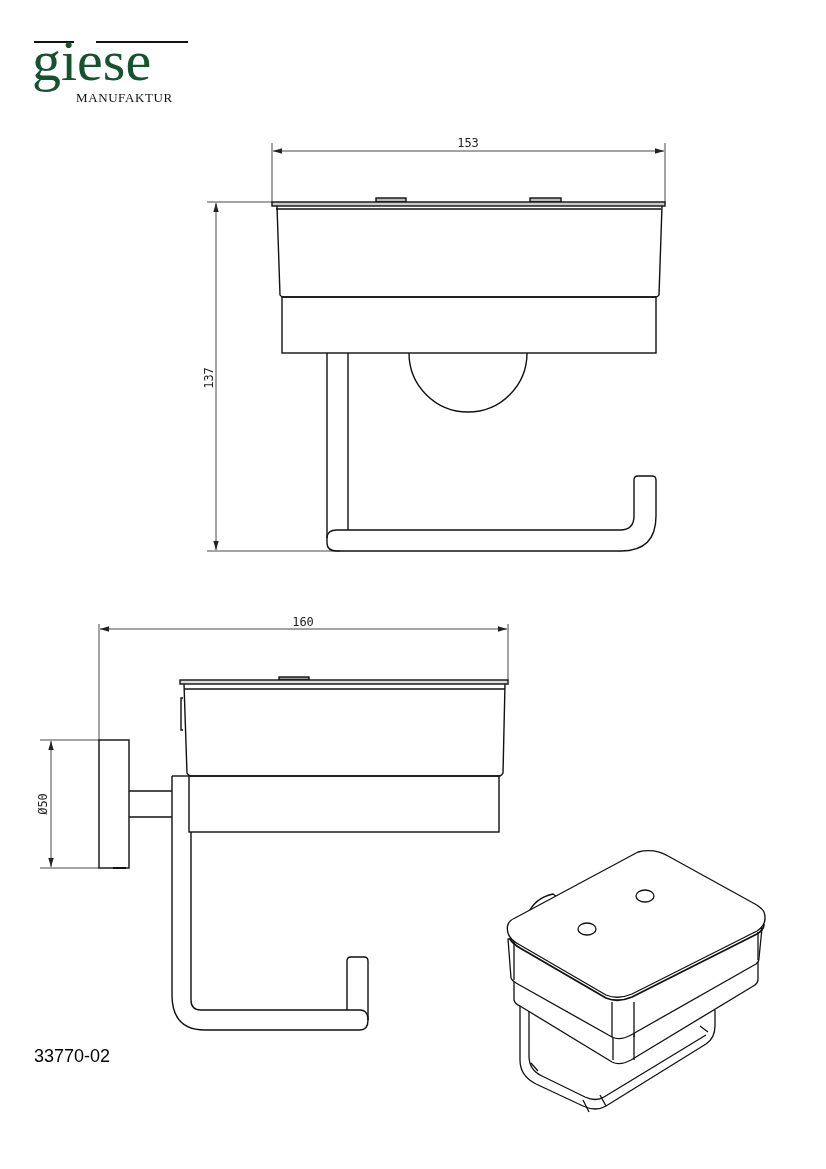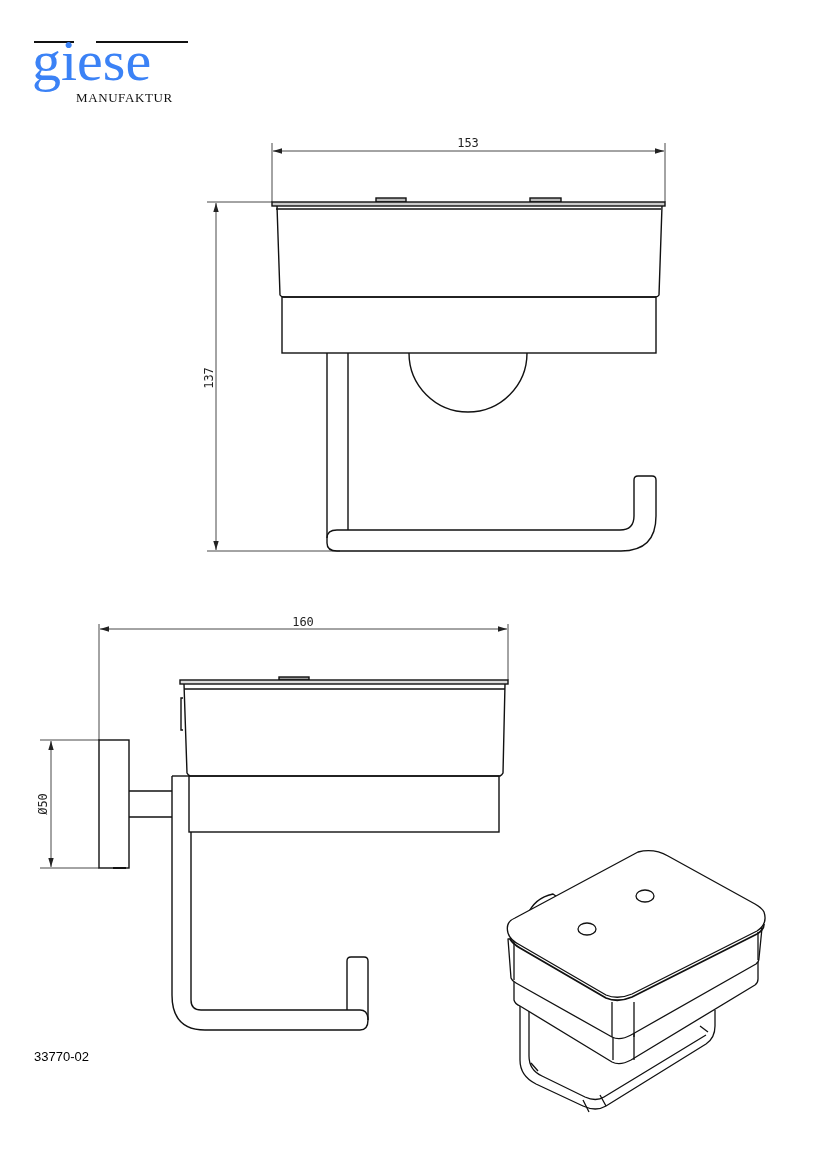--- a/index.html
+++ b/index.html
@@ -1,24 +1,24 @@
 <!DOCTYPE html>
 <html><head>
 <meta charset="utf-8">
 <style>
   html, body { margin: 0; padding: 0; background: #ffffff; }
   body { width: 826px; height: 1169px; position: relative; overflow: hidden; font-family: "Liberation Sans", sans-serif; color: #000; }
   .logo { position: absolute; left: 32px; top: 38px; width: 150px; height: 70px; }
   .logo .bar-l { position: absolute; left: 2px; top: 3px; width: 40px; height: 1.5px; background: #111; }
   .logo .bar-r { position: absolute; left: 64px; top: 3px; width: 92px; height: 1.5px; background: #111; }
-  .logo .word { position: absolute; left: 0; top: -6px; font-family: "Liberation Serif", "DejaVu Serif", serif; font-size: 58px; line-height: 1; letter-spacing: 0px; color: #3b82f6; }
+  .logo .word { position: absolute; left: 0; top: -6px; font-family: "Liberation Serif", "DejaVu Serif", serif; font-size: 58px; line-height: 1; letter-spacing: 0px; color: #14532d; }
   .logo .sub { position: absolute; left: 44px; top: 52px; font-family: Liberation Serif, serif; font-size: 13px; letter-spacing: 0.6px; color: #111; }
   svg.drawing { position: absolute; left: 0; top: 0; }
   .dim-text { font-family: "DejaVu Sans Mono", monospace; font-size: 12px; fill: #222; }
-  .footer { position: absolute; left: 34px; top: 1048px; font-size: 13px; line-height: 17px; }
+  .footer { position: absolute; left: 34px; top: 1048px; font-size: 18px; line-height: 17px; }
   .footer .gap { height: 17px; }
 </style>
 </head>
 <body>
 
 <div class="logo">
   <div class="bar-l"></div>
   <div class="bar-r"></div>
   <div class="word">giese</div>
   <div class="sub">MANUFAKTUR</div>

